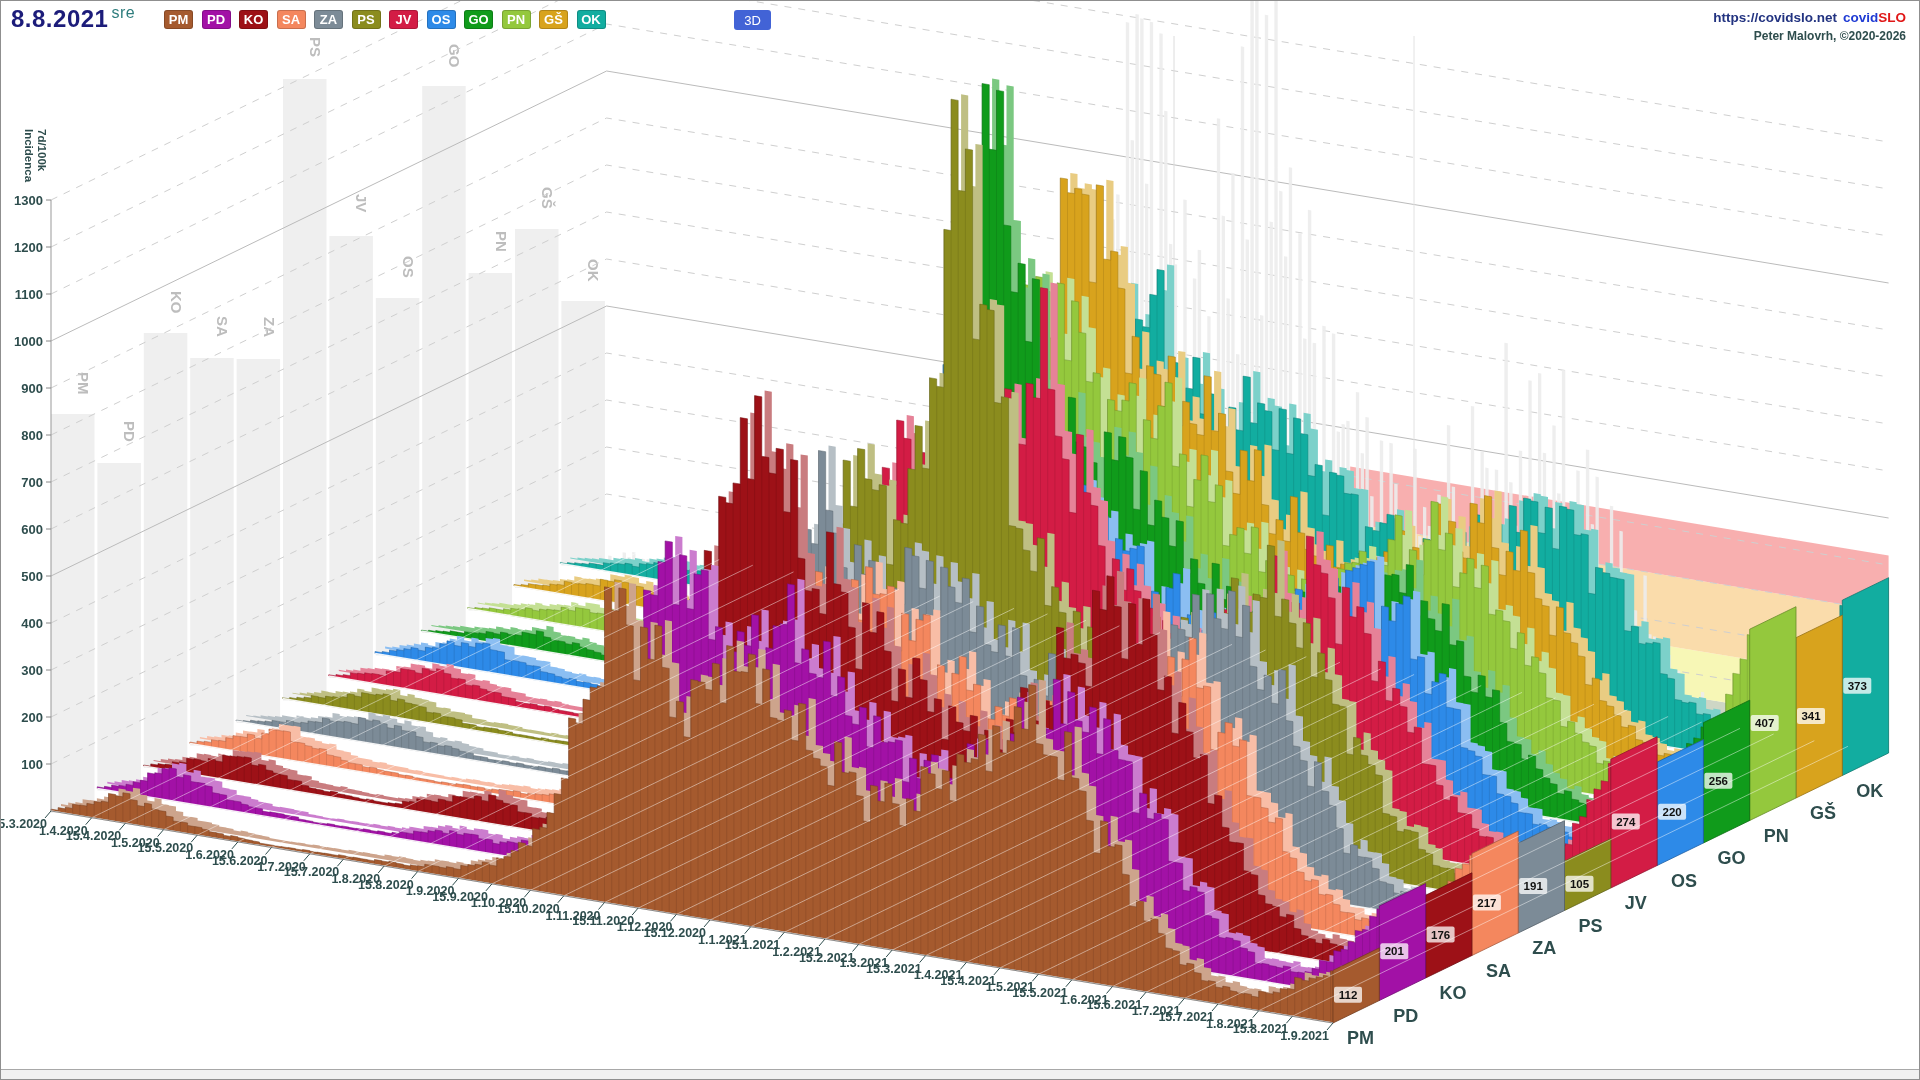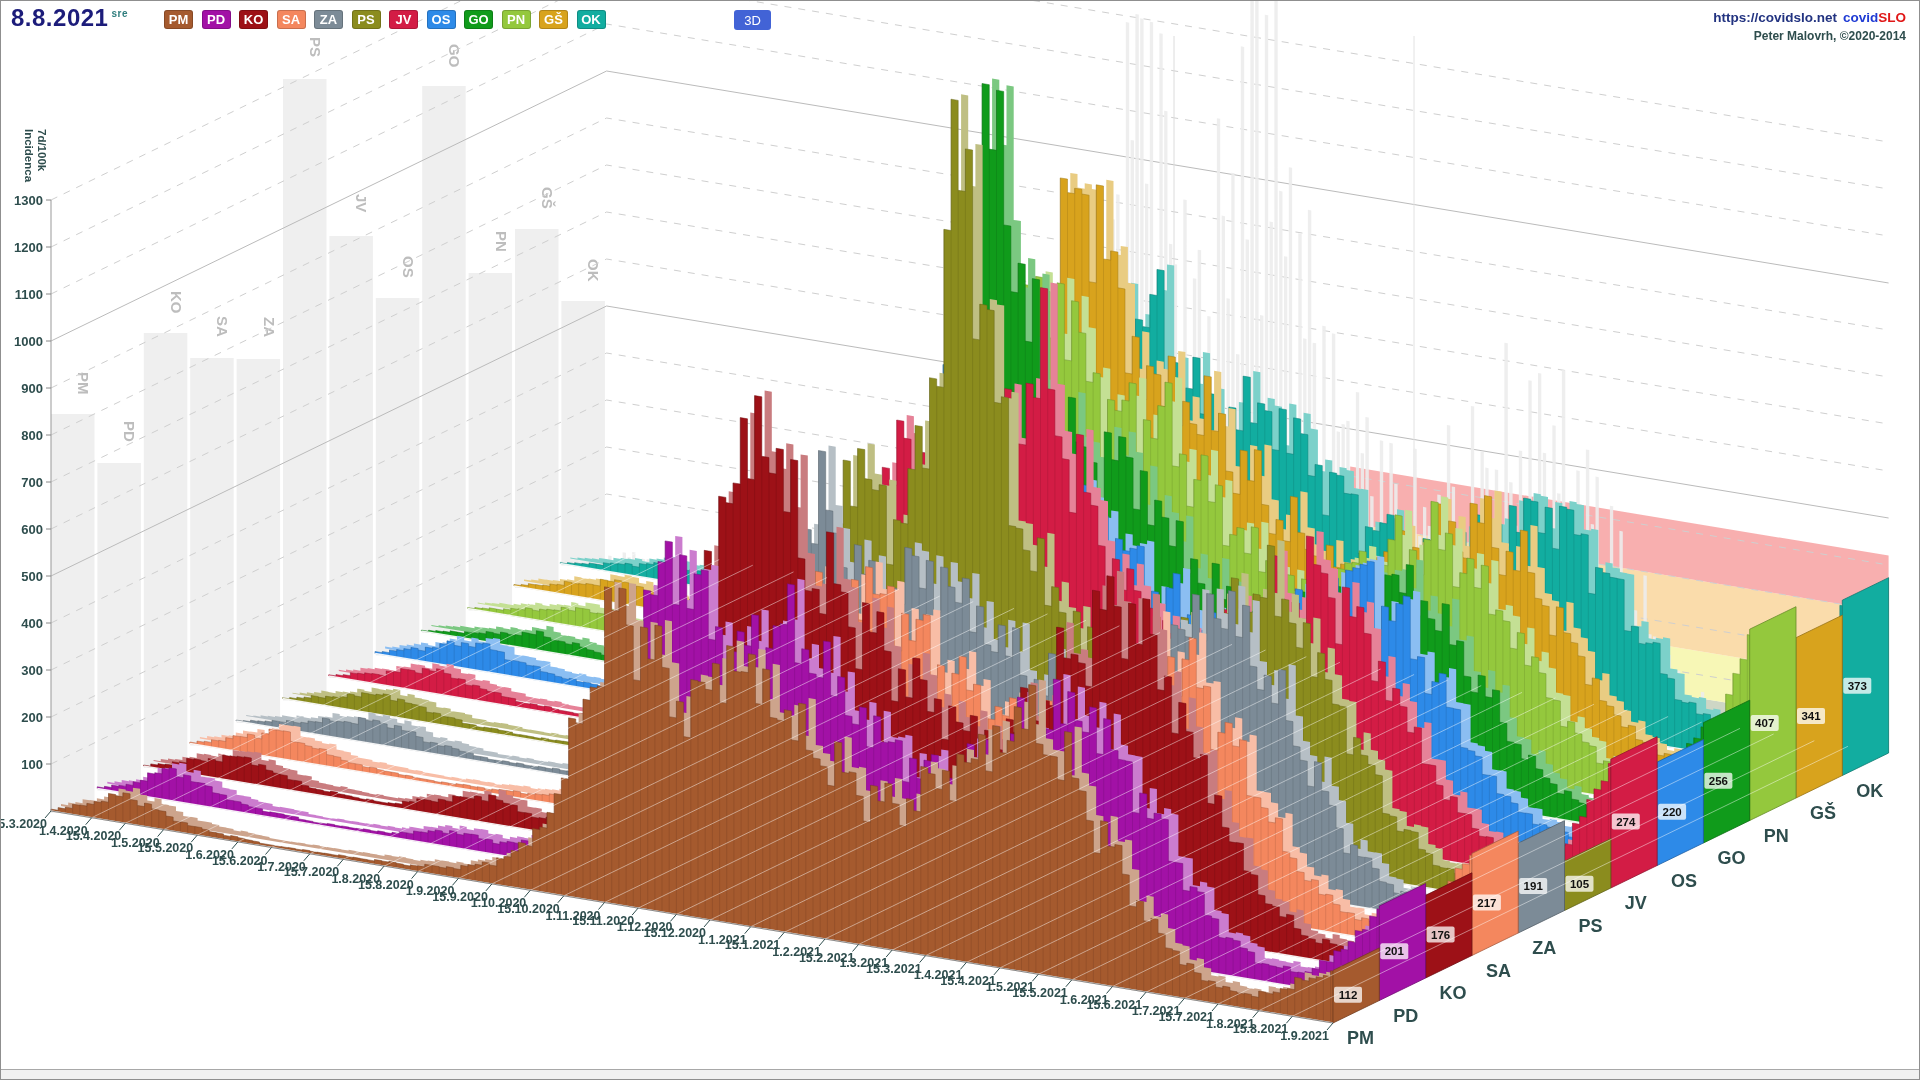--- a/index.html
+++ b/index.html
@@ -3,21 +3,21 @@
 <meta charset="utf-8">
 <style>
   html,body{margin:0;padding:0;background:#fff;}
   .app{position:relative;width:1920px;height:1080px;background:#ffffff;
        border:1px solid #8f8f8f;box-sizing:border-box;overflow:hidden;
        font-family:"Liberation Sans",sans-serif;}
   svg{position:absolute;left:0;top:0;}
   svg text{font-family:"Liberation Sans",sans-serif;}
   .hdr-date{position:absolute;left:10px;top:3px;font-size:24px;font-weight:bold;
             color:#1c1c7a;letter-spacing:0.5px;}
-  .hdr-wk{font-size:10px;color:#2e7d7d;vertical-align:super;margin-left:3px;font-weight:bold;}
+  .hdr-wk{font-size:16px;color:#2e7d7d;vertical-align:super;margin-left:3px;font-weight:normal;}
   .legend{position:absolute;left:163px;top:9px;display:flex;gap:8.5px;}
   .lbtn{width:29px;height:19px;border-radius:3px;color:#fff;font-weight:bold;font-size:13px;
         display:flex;align-items:center;justify-content:center;cursor:pointer;
         box-shadow:inset 0 0 0 1px rgba(0,0,0,.18);}
   .btn3d{position:absolute;left:733px;top:9px;width:37px;height:20px;background:#4263d6;
          border-radius:3px;color:#fff;font-weight:normal;font-size:13px;display:flex;
          align-items:center;justify-content:center;cursor:pointer;}
   .urlline{position:absolute;right:13px;top:9px;font-size:13.5px;color:#223380;
            font-weight:600;white-space:nowrap;text-align:right;}
   .brand-covid{color:#1f3bd4;font-weight:bold;margin-left:6px;}
@@ -366,16 +366,16 @@
       <div class="lbtn" style="background: rgb(148, 200, 61);">PN</div>
       <div class="lbtn" style="background: rgb(216, 163, 29);">GŠ</div>
       <div class="lbtn" style="background: rgb(18, 173, 160);">OK</div>
     </div>
 
   <div class="btn3d">3D</div>
 
   <div class="urlline">
     <span>https://covidslo.net</span><span class="brand-covid">covid</span><span class="brand-slo">SLO</span>
   </div>
-  <div class="credit">Peter Malovrh, ©2020-2014</div>
+  <div class="credit">Peter Malovrh, ©2020-2026</div>
 
   <div class="bottombar"></div>
 </div>
 
 </body></html>

